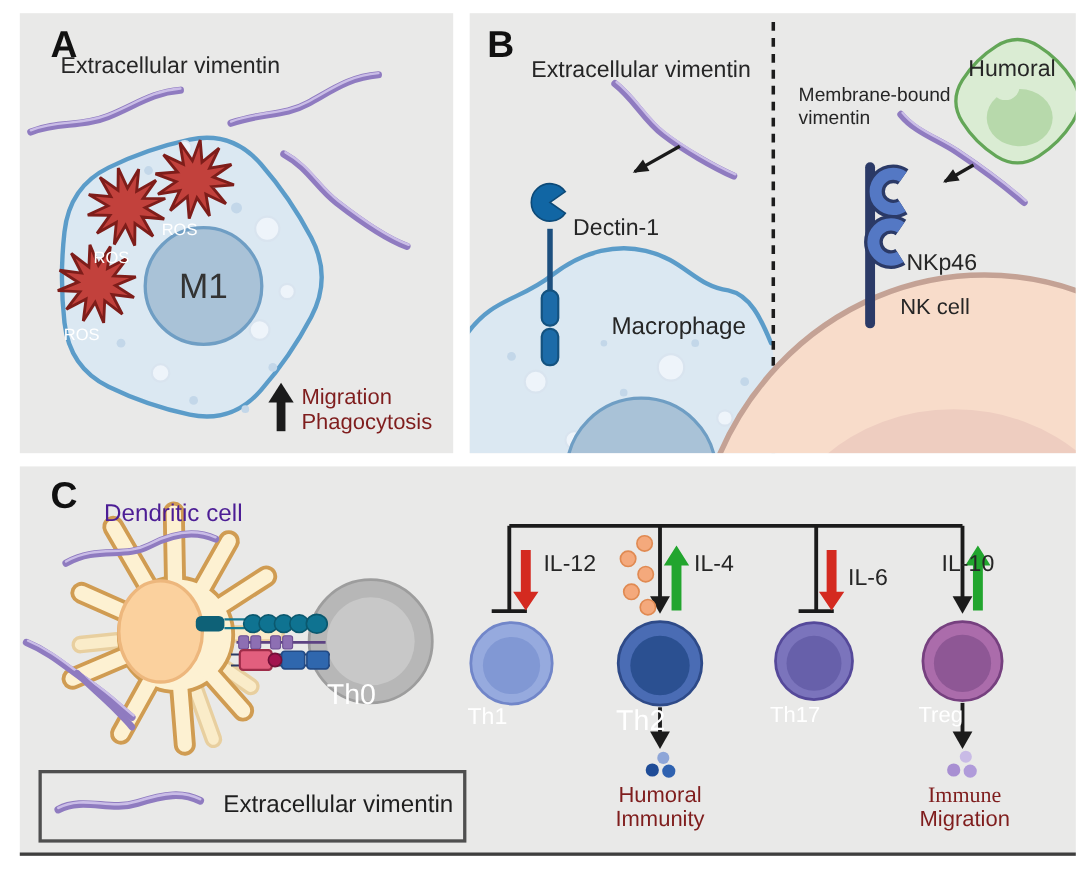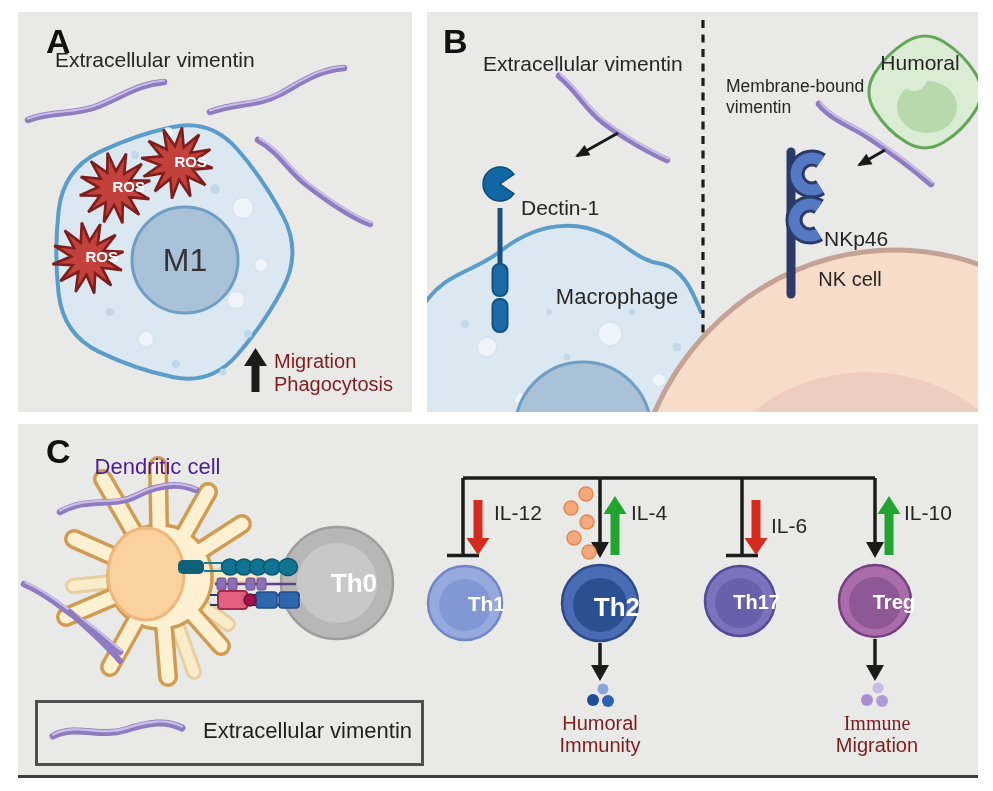--- a/index.html
+++ b/index.html
@@ -7,21 +7,21 @@
           font-family:"Liberation Sans",sans-serif;color:#222;}
   .panel{position:absolute;background:#e9e9e8;overflow:hidden;}
   #panel-a{left:18px;top:12px;width:394px;height:400px;}
   #panel-b{left:427px;top:12px;width:551px;height:400px;}
   #panel-c{left:18px;top:424px;width:960px;height:351px;border-bottom:3px solid #3e3e3e;}
   .panel svg{position:absolute;left:0;top:0;}
   .lbl{position:absolute;white-space:nowrap;}
   .panel-letter{font-size:34px;font-weight:bold;color:#111;}
   .t21{font-size:21px;color:#262626;}
   .t20{font-size:20px;color:#7f1d1d;}
-  .cell-tag{font-weight:bold;color:#ffffff;text-align:right;}
+  .cell-tag{font-weight:normal;color:#ffffff;text-align:left;margin-top:48px;}
   .ctr{text-align:center;}
   .wrap{white-space:normal;}
   #legend-box{position:absolute;left:17px;top:276px;width:383px;height:60px;border:3px solid #4f4f4f;}
 </style>
 </head>
 <body>
 
 <div id="figure">
 
   <div id="panel-a" class="panel">
@@ -310,21 +310,21 @@
 
     <div id="legend-box"></div>
 
     <div class="lbl panel-letter" style="left:28px;top:8px;">C</div>
     <div class="lbl ctr" style="left:57px;top:30px;width:165px;font-size:22px;color:#4c1d95;">Dendritic cell</div>
     <div class="lbl cell-tag" style="left:279px;top:144px;width:80px;font-size:26px;">Th0</div>
 
     <div class="lbl t21" style="left:476px;top:77px;">IL-12</div>
     <div class="lbl t21" style="left:613px;top:77px;">IL-4</div>
     <div class="lbl t21" style="left:753px;top:90px;">IL-6</div>
-    <div class="lbl t21" style="left:886px;top:77px;text-align:right;">IL-10</div>
+    <div class="lbl t21" style="left:838px;top:77px;text-align:right;">IL-10</div>
 
     <div class="lbl cell-tag" style="left:407px;top:168px;width:80px;font-size:21px;">Th1</div>
     <div class="lbl cell-tag" style="left:542px;top:168px;width:80px;font-size:26px;">Th2</div>
     <div class="lbl cell-tag" style="left:682px;top:167px;width:80px;font-size:20px;">Th17</div>
     <div class="lbl cell-tag" style="left:817px;top:167px;width:80px;font-size:20px;">Treg</div>
 
     <div class="lbl t20 ctr" style="left:512px;top:288px;width:140px;">Humoral</div>
     <div class="lbl t20 ctr" style="left:512px;top:310px;width:140px;">Immunity</div>
     <div class="lbl t20 ctr" style="left:789px;top:288px;width:140px;font-family:Liberation Serif, serif;">Immune</div>
     <div class="lbl t20 ctr" style="left:789px;top:310px;width:140px;">Migration</div>

